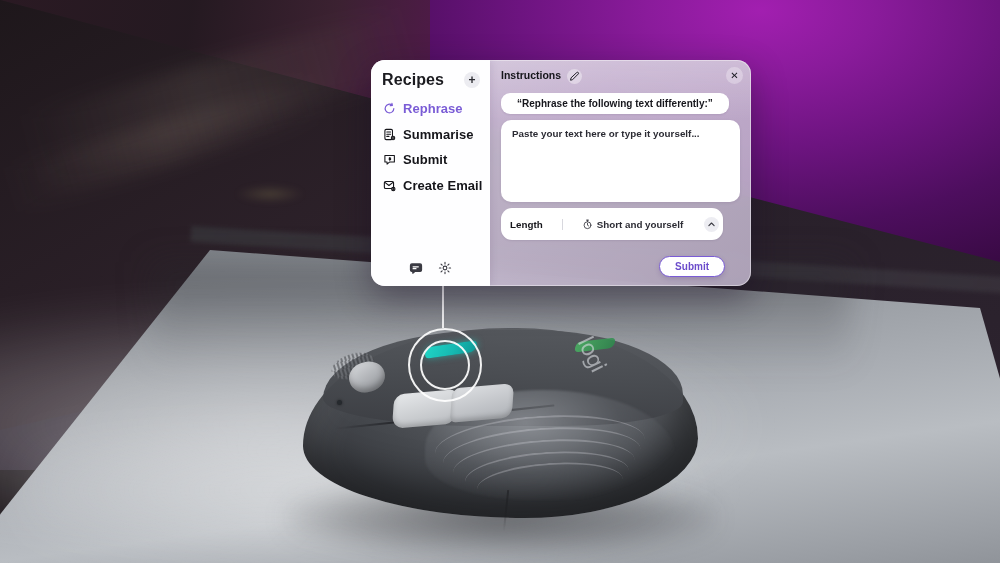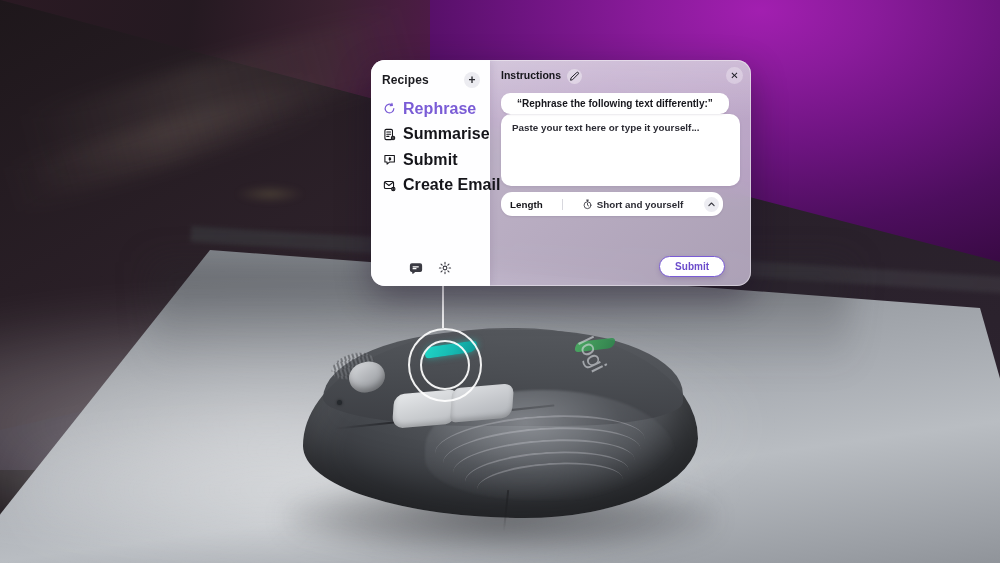--- a/index.html
+++ b/index.html
@@ -202,30 +202,30 @@
     position:relative;width:119px;height:100%;
     background:#fefeff;border-radius:12px 0 0 12px;
     display:flex;flex-direction:column;
     padding:10px 0 0 0;box-sizing:border-box;
     box-shadow:2px 0 6px rgba(60,40,80,.10);
   }
   .sb-head{
     display:flex;align-items:center;justify-content:space-between;
     padding:0 10px 0 11px;height:20px;
   }
-  .sb-title{font-size:12px;font-weight:bold;color:#1b1b20;letter-spacing:.1px;}
+  .sb-title{font-size:16px;font-weight:bold;color:#1b1b20;letter-spacing:.1px;}
   .sb-plus{
     width:16px;height:16px;border-radius:50%;background:#ececf1;
     display:flex;align-items:center;justify-content:center;
     color:#2a2a30;font-size:12px;line-height:1;font-weight:bold;
   }
   .sb-list{margin-top:10px;display:flex;flex-direction:column;gap:8.5px;padding-left:11px;}
   .sb-item{display:flex;align-items:center;gap:7px;height:17px;}
   .sb-ico{width:14px;height:14px;display:flex;align-items:center;justify-content:center;flex:0 0 14px;}
-  .sb-lbl{font-size:16px;font-weight:bold;color:#15151a;letter-spacing:.05px;white-space:nowrap;}
+  .sb-lbl{font-size:13px;font-weight:bold;color:#15151a;letter-spacing:.05px;white-space:nowrap;}
   .sb-item.active .sb-lbl{color:#7a5cd6;}
   .sb-foot{
     margin-top:auto;display:flex;gap:14px;align-items:center;justify-content:center;
     padding-bottom:11px;
   }
   .foot-ico{width:15px;height:15px;display:flex;align-items:center;justify-content:center;}
 
   
   .main{position:relative;flex:1;padding:9px 11px 10px 11px;box-sizing:border-box;}
   .main-head{display:flex;align-items:flex-start;gap:6px;height:16px;}
@@ -238,28 +238,28 @@
     display:flex;align-items:center;justify-content:center;
     color:#1b1b22;font-size:10px;font-weight:bold;font-family:"DejaVu Sans",sans-serif;
   }
   .prompt-pill{
     margin-top:8px;background:#fff;border-radius:9px;
     padding:5px 16px;font-size:10px;font-weight:bold;color:#16161c;
     display:inline-block;letter-spacing:.02px;
     box-shadow:0 1px 2px rgba(50,30,70,.10);
   }
   .textarea{
-    height:72px;background:#fff;border-radius:10px;
+    margin-top:6px;height:82px;background:#fff;border-radius:10px;
     padding:8px 11px;box-sizing:border-box;
     box-shadow:0 1px 3px rgba(50,30,70,.10);
   }
   .ta-ph{font-size:9.8px;font-weight:bold;color:#2b2b33;letter-spacing:.02px;}
   .row-sel{margin-top:6px;display:flex;}
   .sel{
-    background:#fff;border-radius:11px;height:24px;
+    background:#fff;border-radius:11px;height:32px;
     display:inline-flex;align-items:center;gap:19px;padding:0 4px 0 9px;
     box-shadow:0 1px 2px rgba(50,30,70,.10);
   }
   .sel-lbl{font-size:9.8px;font-weight:bold;color:#15151a;}
   .sel-val{font-size:9.8px;font-weight:bold;color:#2c2c34;display:flex;align-items:center;gap:4px;}
   .sel-divider{width:1px;height:11px;background:#d8d8de;}
   .chev{
     width:15px;height:15px;border-radius:50%;background:#ededf2;
     display:flex;align-items:center;justify-content:center;margin-left:2px;
   }

